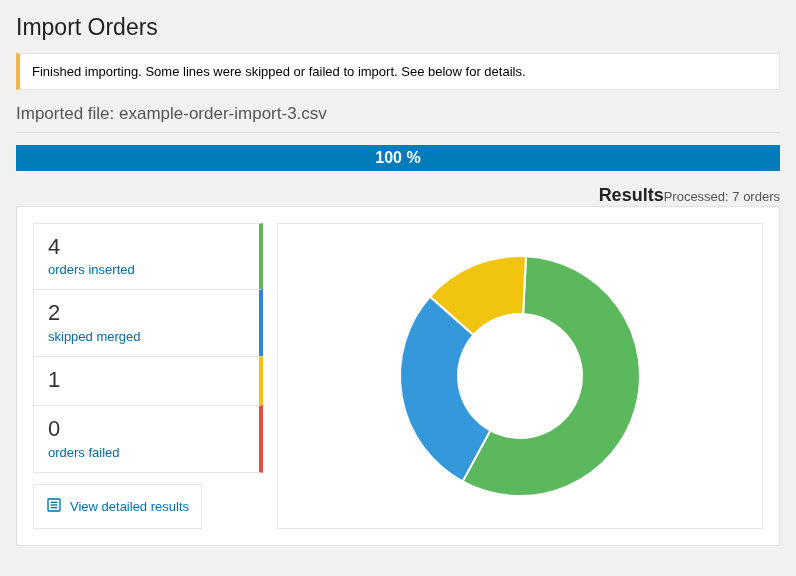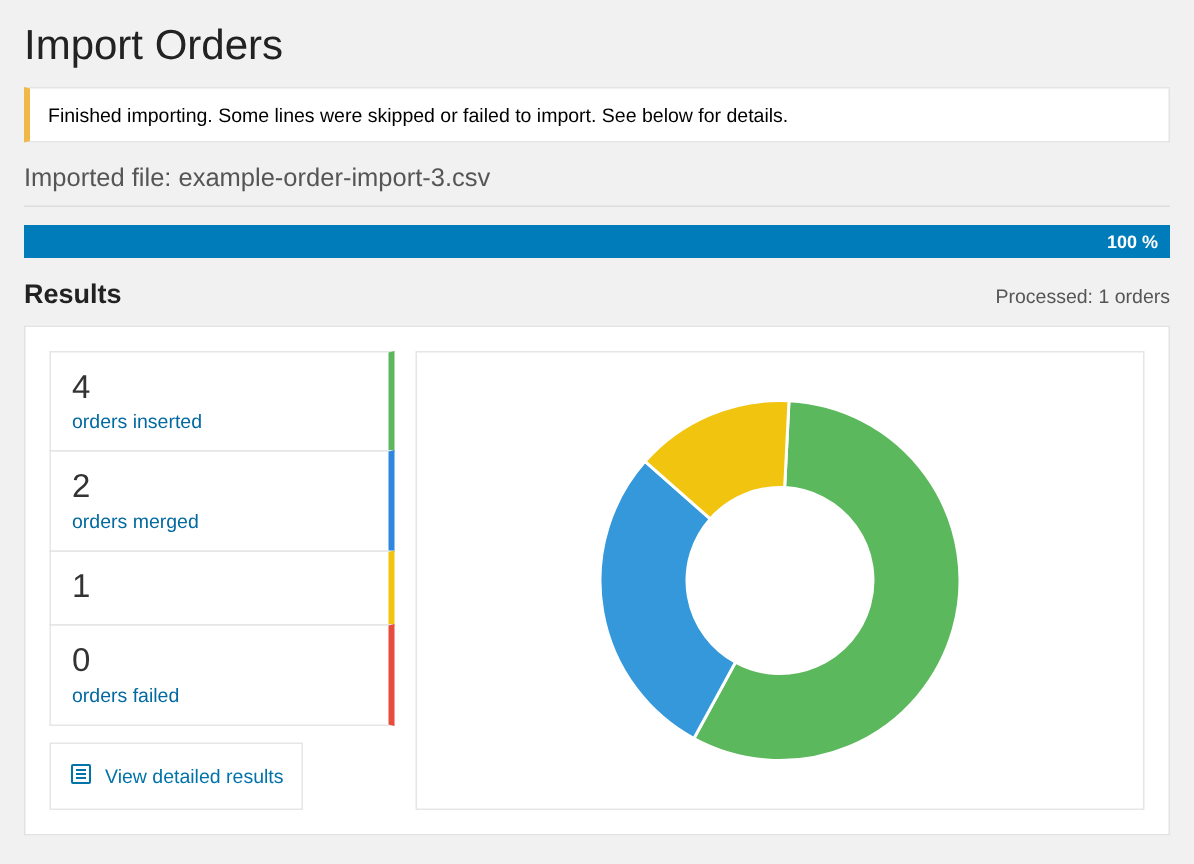--- a/index.html
+++ b/index.html
@@ -5,51 +5,50 @@
   * { box-sizing: border-box; margin: 0; padding: 0; }
   body {
     font-family: -apple-system, "Helvetica Neue", Arial, sans-serif;
     background: #f1f1f1;
     color: #444;
     width: 796px;
     height: 576px;
     overflow: hidden;
   }
   .wrap { padding: 8px 16px 16px 16px; }
-  h1.page-title { font-size: 28px; font-weight: 400; color: #222; margin: 6px 0 12px 0; }
+  h1.page-title { font-size: 23px; font-weight: 400; color: #222; margin: 6px 0 12px 0; }
   .notice {
     background: #fff;
     border: 1px solid #e4e4e4;
     border-left: 4px solid #f0b849;
     padding: 10px 12px;
     margin-bottom: 10px;
     font-size: 13px;
     color: #000000;
   }
   .imported-file {
     font-size: 17px;
     color: #555;
     padding: 4px 0 8px 0;
     border-bottom: 1px solid #ddd;
     margin-bottom: 12px;
   }
   .progress {
     background: #007cba;
     color: #fff;
-    font-size: 12px;
+    font-size: 16px;
     font-weight: 600;
-    text-align: right;
+    text-align: center;
     padding: 4px 8px;
     margin-bottom: 14px;
   }
   .results-header {
     display: flex;
-    justify-content: space-between;
+    justify-content: flex-end;
     align-items: baseline;
-    margin-bottom: 10px;
   }
   .results-header h2 { font-size: 18px; font-weight: 600; color: #222; }
   .processed { font-size: 13px; color: #555; }
   .results-panel {
     background: #fff;
     border: 1px solid #e2e2e2;
     padding: 16px;
     display: flex;
     gap: 14px;
   }
@@ -99,33 +98,33 @@
   </div>
 
   <div class="imported-file">Imported file: example-order-import-3.csv</div>
 
   <div class="progress">
     <span>100 %</span>
   </div>
 
   <div class="results-header">
     <h2>Results</h2>
-    <div class="processed">Processed: 1 orders</div>
+    <div class="processed">Processed: 7 orders</div>
   </div>
 
   <div class="results-panel">
     <div class="stats-col">
 
       <div class="stat-box stat-inserted">
         <div class="num">4</div>
         <div class="lbl">orders inserted</div>
       </div>
       <div class="stat-box stat-merged">
         <div class="num">2</div>
-        <div class="lbl">orders merged</div>
+        <div class="lbl">skipped merged</div>
       </div>
       <div class="stat-box stat-skipped">
         <div class="num">1</div>
       </div>
       <div class="stat-box stat-failed">
         <div class="num">0</div>
         <div class="lbl">orders failed</div>
       </div>
 
       <button class="view-detailed">

